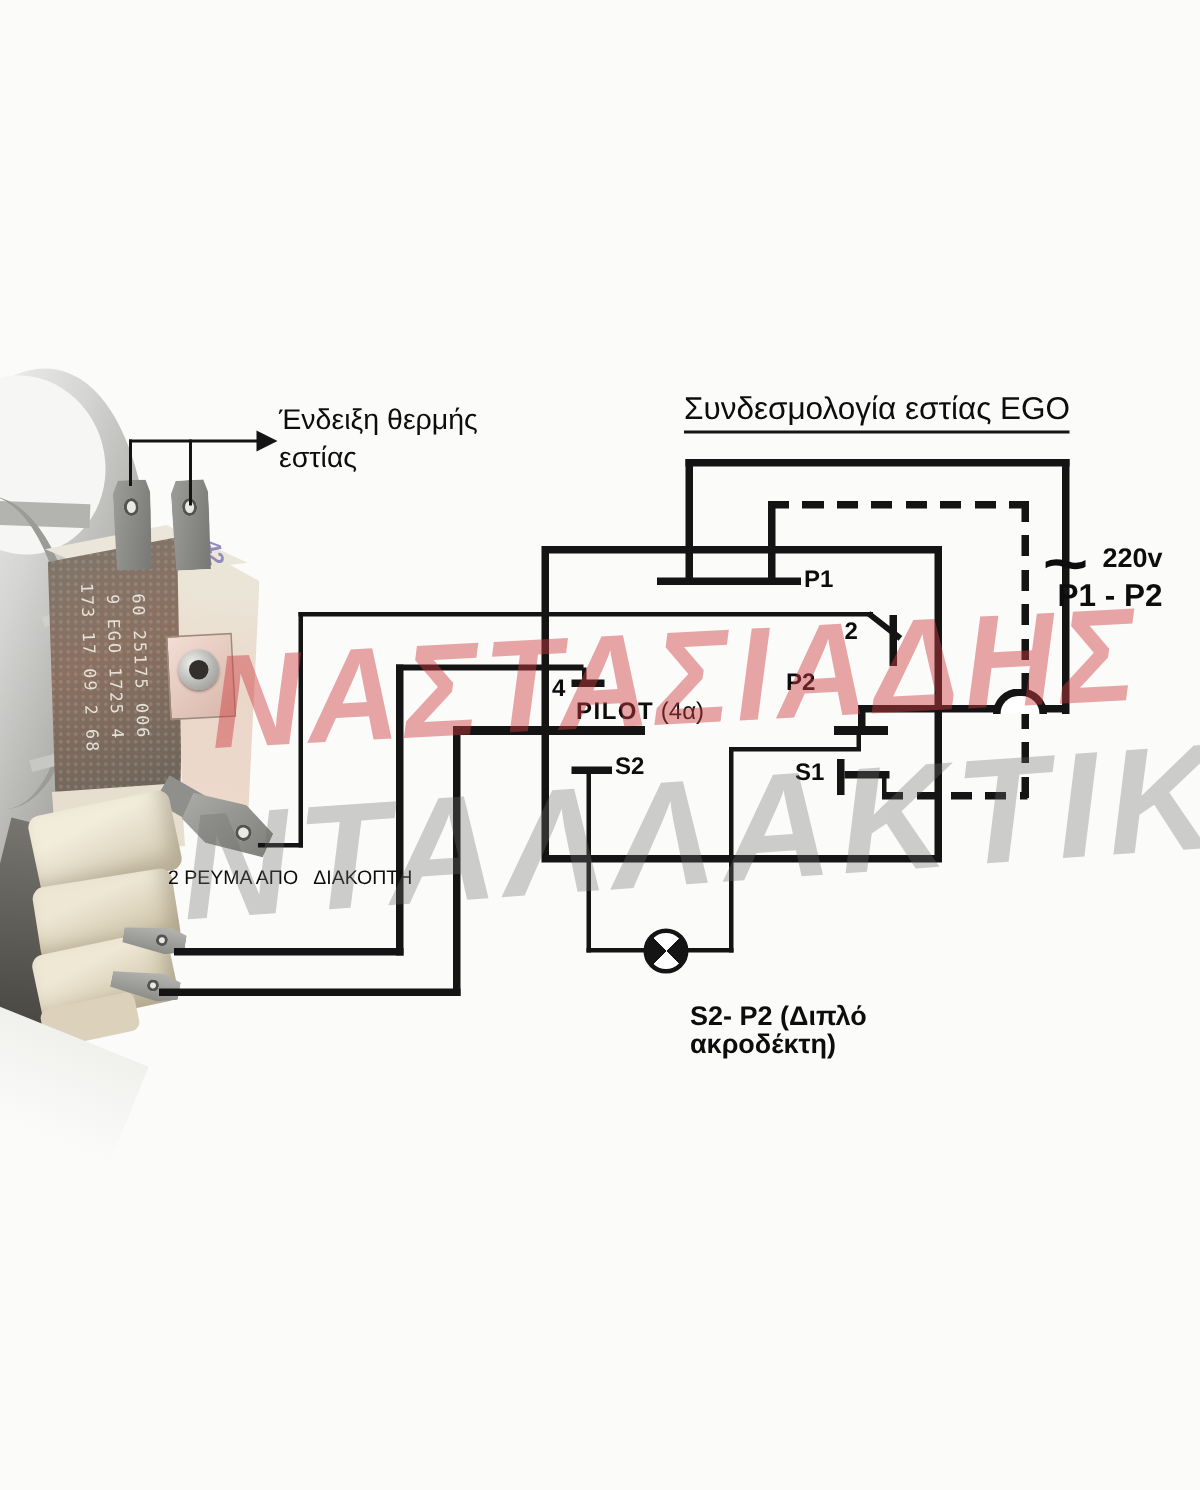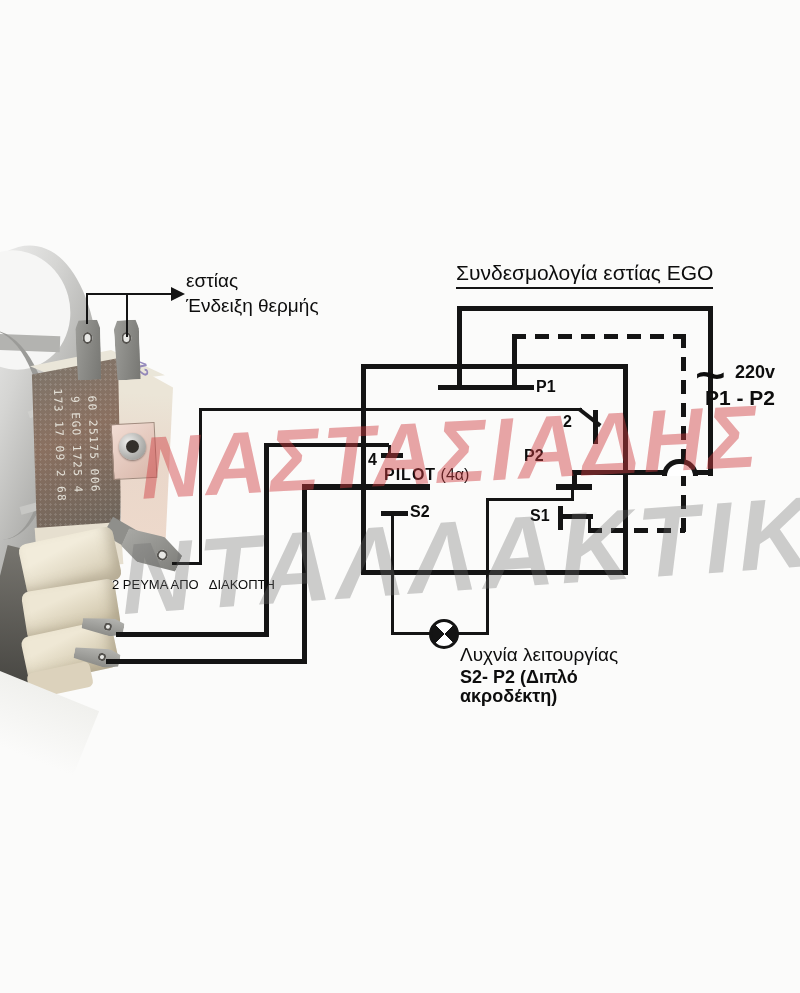--- a/index.html
+++ b/index.html
@@ -103,22 +103,22 @@
   </div>
   <div class="abs" style="left:-20px;top:688px;width:110px;height:70px;transform:rotate(22deg);
               background:linear-gradient(#f0f0ed,#fbfbfa)"></div>
 
   <i class="ln" style="left:86px;top:293px;width:86px;height:2px"></i>
   <i class="ln" style="left:86px;top:293px;width:2px;height:31px"></i>
   <i class="ln" style="left:126px;top:293px;width:2px;height:44px"></i>
   <div class="abs" style="left:171px;top:287px;width:0;height:0;border-left:14px solid #141414;
               border-top:7px solid transparent;border-bottom:7px solid transparent"></div>
   <div class="txt" style="left:186px;top:268px;font-size:19px;line-height:25px">
+    <div>Ένδειξη θερμής</div>
     <div>εστίας</div>
-    <div>Ένδειξη θερμής</div>
   </div>
 
   <div class="txt" style="left:456px;top:261px;font-size:21px;padding-bottom:2px;border-bottom:2px solid #141414">Συνδεσμολογία εστίας EGO</div>
 
   <i class="ln" style="left:457px;top:306px;width:256px;height:5px"></i>
   <i class="ln" style="left:457px;top:306px;width:5px;height:82px"></i>
   <i class="ln" style="left:708px;top:306px;width:5px;height:170px"></i>
 
   <i class="lnx" style="left:512px;top:334px;width:174px"></i>
   <i class="lny" style="left:681px;top:334px;height:199px"></i>
@@ -175,21 +175,20 @@
   <div class="lbl" style="left:524px;top:448px">P2</div>
   <div class="lbl" style="left:410px;top:504px">S2</div>
   <div class="lbl" style="left:530px;top:508px">S1</div>
 
   <div class="lbl" style="left:698px;top:355px;font-size:42px;transform:scaleX(1.25)">~</div>
   <div class="lbl" style="left:735px;top:363px;font-size:18px">220v</div>
   <div class="lbl" style="left:705px;top:387px;font-size:21px">P1 - P2</div>
 
   <div class="txt" style="left:112px;top:577px;font-size:13px;font-weight:400;white-space:pre">2 ΡΕΥΜΑ ΑΠΟ   ΔΙΑΚΟΠΤΗ</div>
 
-  <div class="txt" style="left:460px;top:644px;font-size:19px">Λυχνία λειτουργίας</div>
   <div class="txt" style="left:460px;top:667px;font-size:18px;font-weight:700">S2- P2 (Διπλό</div>
   <div class="txt" style="left:460px;top:686px;font-size:18px;font-weight:700">ακροδέκτη)</div>
 
   <div class="wm" style="left:140px;top:404px;font-size:84px;letter-spacing:4px;transform:rotate(-3deg) scaleY(1.05);
               color:rgba(207,58,62,0.45)">ΝΑΣΤΑΣΙΑΔΗΣ</div>
   <div class="wm" style="left:120px;top:495px;font-size:100px;letter-spacing:6px;transform:rotate(-4deg);
               color:rgba(110,110,110,0.33)">ΝΤΑΛΛΑΚΤΙΚΑ</div>
 </div>
 
 </body></html>

